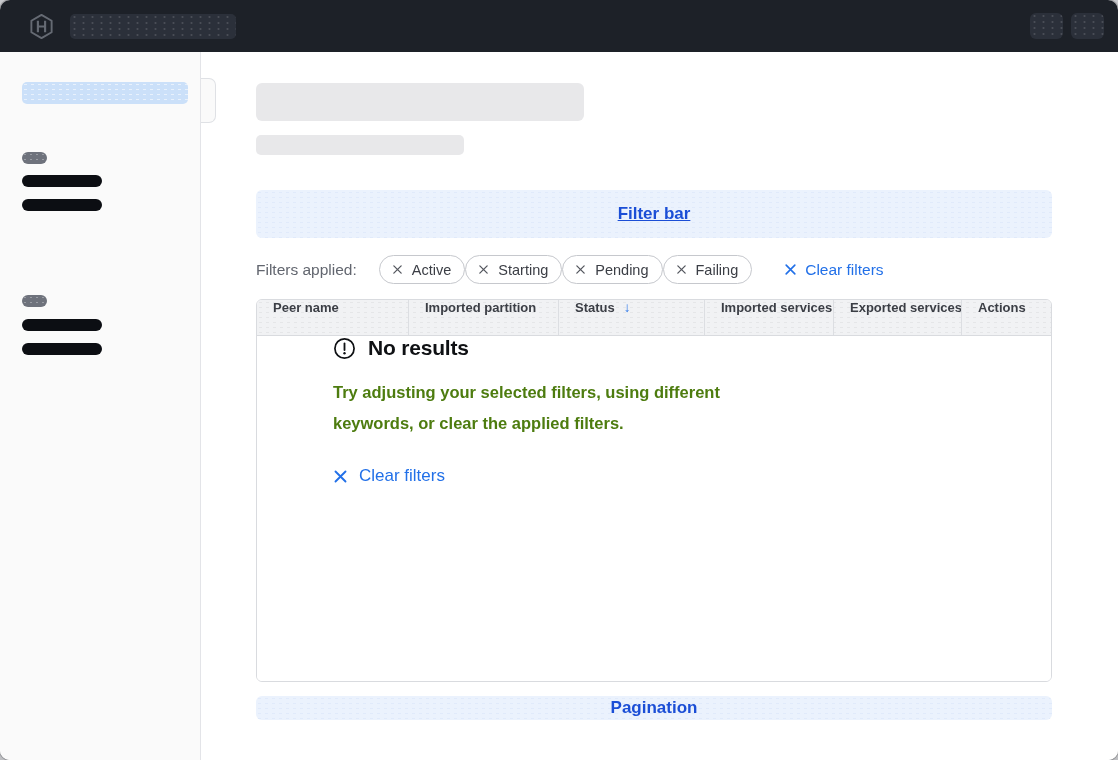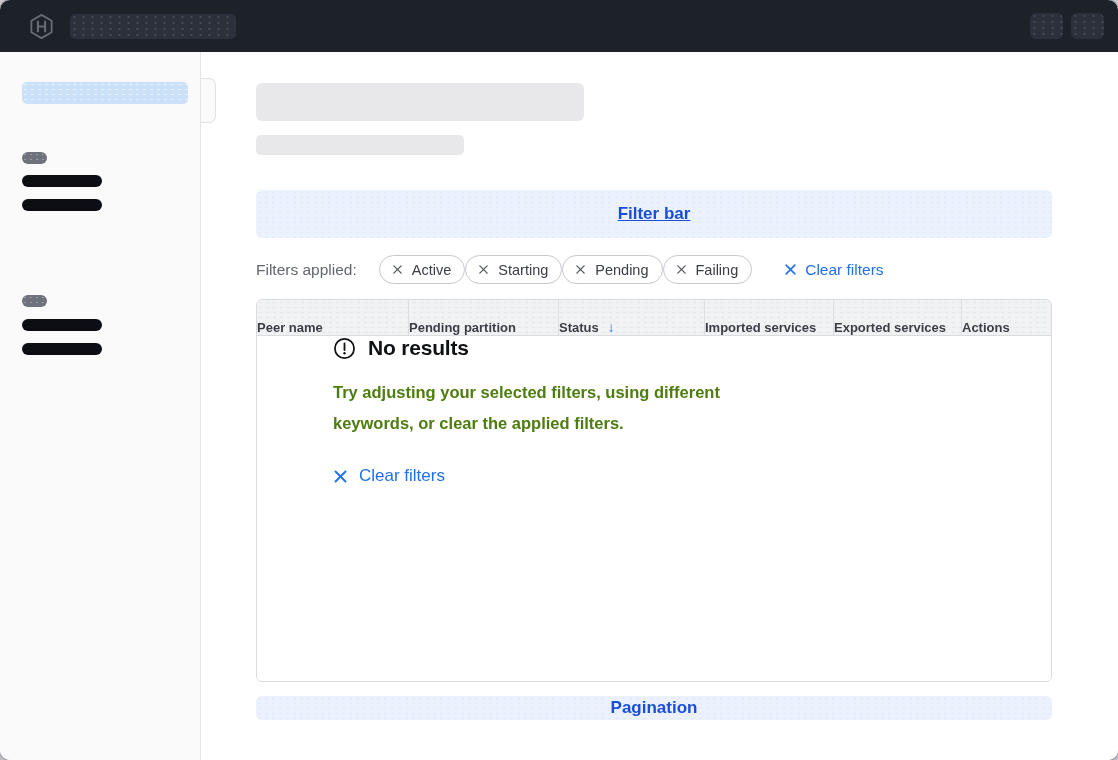--- a/index.html
+++ b/index.html
@@ -88,21 +88,21 @@
   }
 
   .table { margin-top:15px; border:1px solid #d9dbdf; border-radius:6px; overflow:hidden; }
   .thead {
     display:grid; grid-template-columns:151px 150px 146px 129px 128px 92px;
     background:#f1f2f4; border-bottom:1px solid #d9dbdf; height:35px;
     background-image:radial-gradient(rgba(0,0,0,.05) 1px, transparent 1.2px);
     background-size:7px 5px;
   }
   .th {
-    display:flex; align-items:flex-end; box-sizing:border-box;
+    display:flex; align-items:flex-start; padding-left:16px; box-sizing:border-box;
     font-size:13px; font-weight:bold; color:#3b3e45; white-space:nowrap; overflow:hidden;
   }
   .th + .th { border-left:1px solid #dcdee2; }
   .sort-arrow { color:#2270e8; margin-left:9px; font-size:13.5px; font-weight:bold; }
 
   .tbody { height:345px; background:#fff; }
   .empty { margin-left:76px; width:430px; }
   .empty-head { display:flex; align-items:center; gap:12px; }
   .empty-head svg { flex:0 0 auto; }
   .empty-title { font-size:21px; font-weight:bold; color:#0f1114; letter-spacing:-.2px; }
@@ -197,21 +197,21 @@
           <span>Clear filters</span>
         </span>
       </div>
 
       <div class="table">
         <div class="thead">
           <div class="th">
             <span>Peer name</span>
           </div>
           <div class="th">
-            <span>Pending partition</span>
+            <span>Imported partition</span>
           </div>
           <div class="th">
             <span>Status</span>
             <span class="sort-arrow">↓</span>
           </div>
           <div class="th">
             <span>Imported services</span>
           </div>
           <div class="th">
             <span>Exported services</span>

